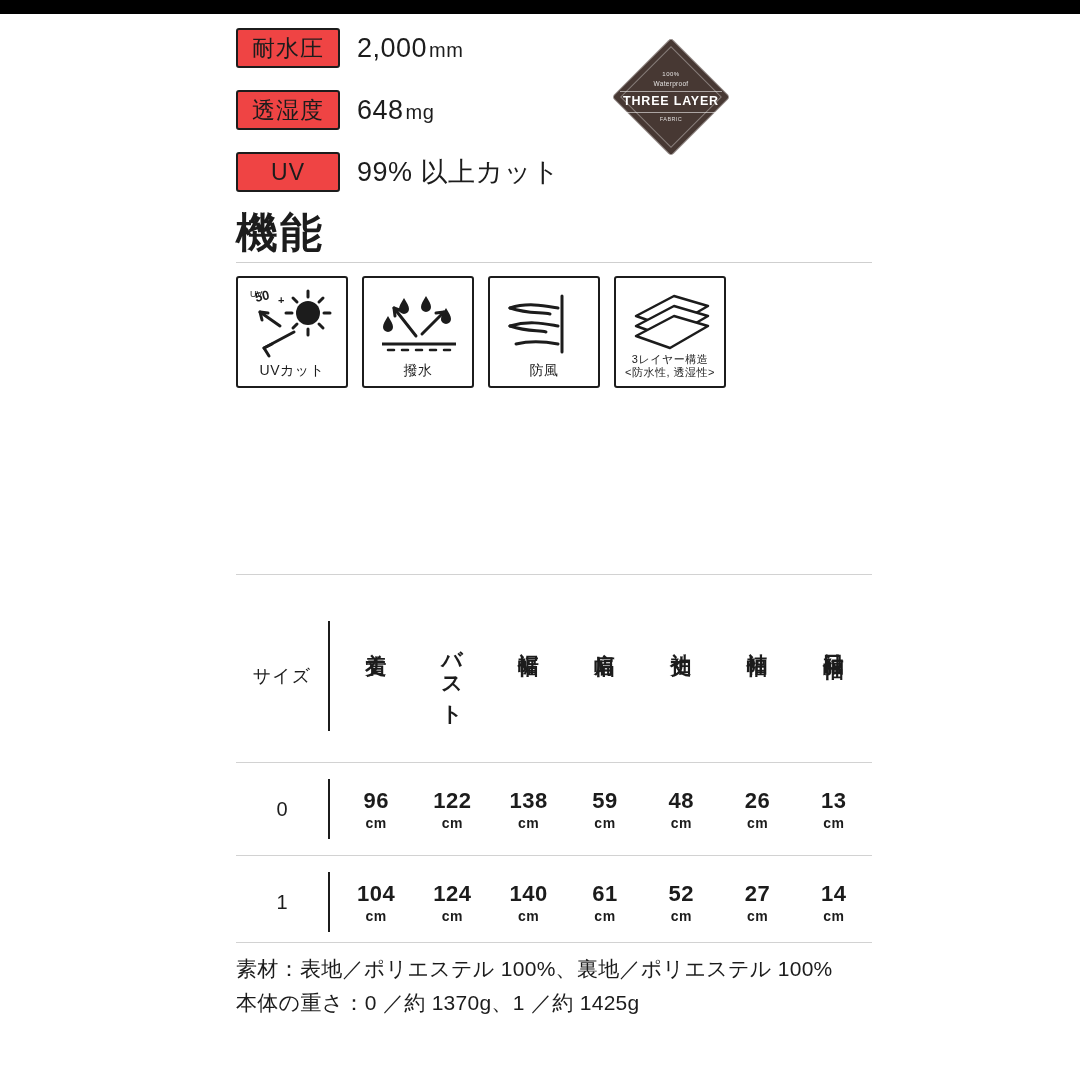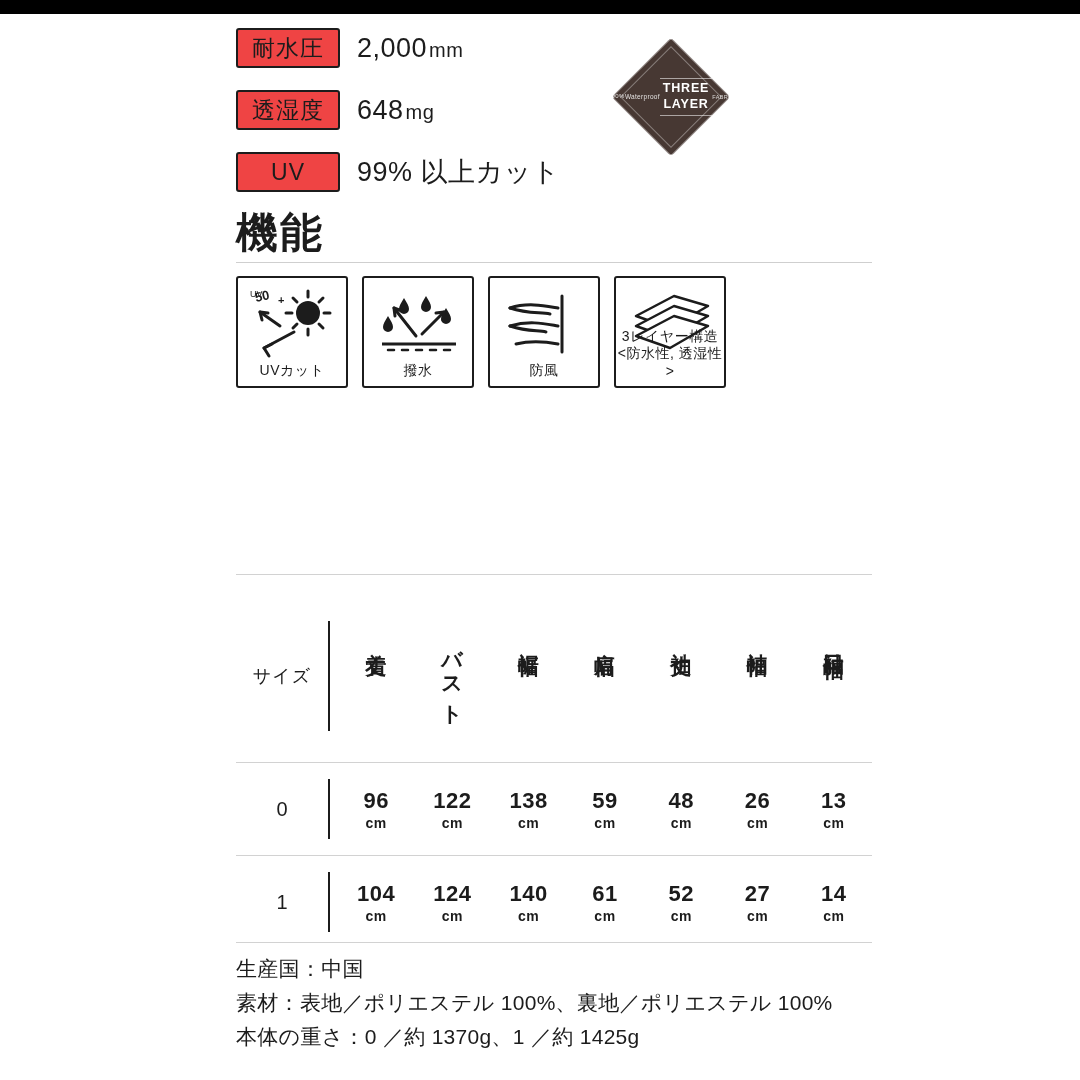--- a/index.html
+++ b/index.html
@@ -79,21 +79,21 @@
     box-sizing: border-box;
     margin: 0;
   }
   .badge-inner::after{
     content:"";
     position:absolute; left:5px; top:5px; right:5px; bottom:5px;
     border:1px solid rgba(255,255,255,.35);
   }
   .badge-text {
     position: absolute; left: 0; top: 0; width: 118px; height: 118px;
-    display: flex; flex-direction: row; align-items: center; justify-content: center;
+    display: flex; flex-direction: column; align-items: center; justify-content: center;
     color: #fff; text-align: center; line-height: 1.25;
     pointer-events: none;
   }
   .badge-text .t1 { font-size: 6px; letter-spacing: .5px; opacity: .85; }
   .badge-text .t2 { font-size: 6.5px; letter-spacing: .3px; opacity: .85; margin-top: 1px;}
   .badge-text .t3 {
     font-size: 12.5px; font-weight: 700; letter-spacing: .8px; margin: 3px 0;
     border-top: 1px solid rgba(255,255,255,.55);
     border-bottom: 1px solid rgba(255,255,255,.55);
     padding: 2px 3px;
@@ -119,21 +119,21 @@
     border-radius: 3px;
     background: #fff;
     position: relative;
     display: flex; flex-direction: column; align-items: center; justify-content: flex-end;
     padding-bottom: 6px;
   }
   .fn-icon svg { position: absolute; left: 0; top: 4px; }
   .fn-label {
     font-size: 14px; letter-spacing: .5px; position: relative; z-index: 2;
   }
-  .fn-label.small { font-size: 14px; line-height: 1.25; text-align: center; }
+  .fn-label.small { font-size: 11px; line-height: 1.25; text-align: center; }
 
   
   .table-top-rule {
     position: absolute; left: 236px; top: 574px;
     width: 636px; height: 1px; background: #d2d2d2;
   }
   .table-head-rule {
     position: absolute; left: 236px; top: 762px;
     width: 636px; height: 1px; background: #d2d2d2;
   }
@@ -420,16 +420,15 @@
         <div class="td-unit">cm</div>
       </div>
     <div class="td-cell">
         <div class="td-num">14</div>
         <div class="td-unit">cm</div>
       </div>
   </div>
 </div>
 
 <div class="notes">
-  <div class="note">生産国：中国</div>
   <div class="note">素材：表地／ポリエステル 100%、裏地／ポリエステル 100%</div>
   <div class="note">本体の重さ：0 ／約 1370g、1 ／約 1425g</div>
 </div>
 
 </body></html>

